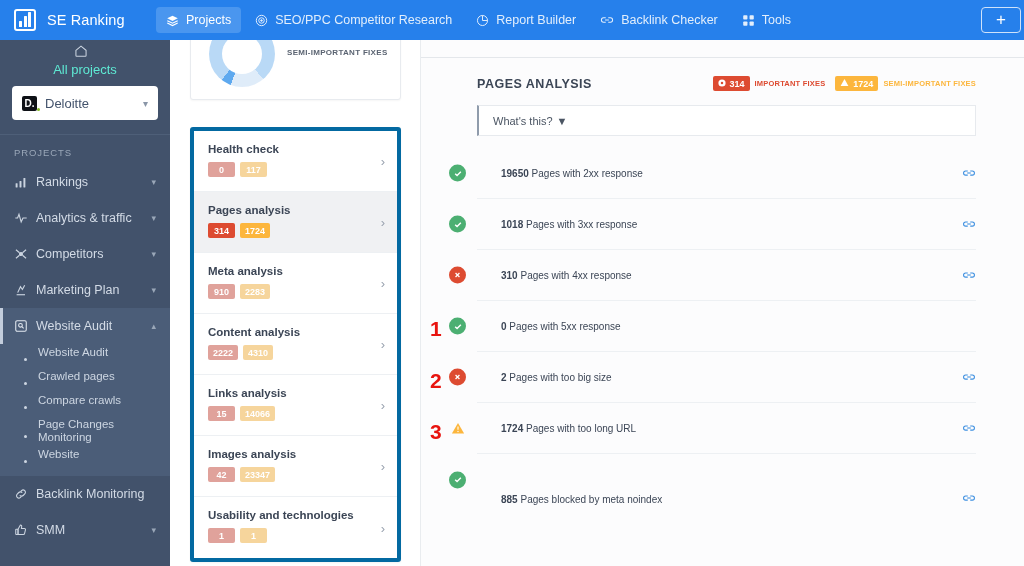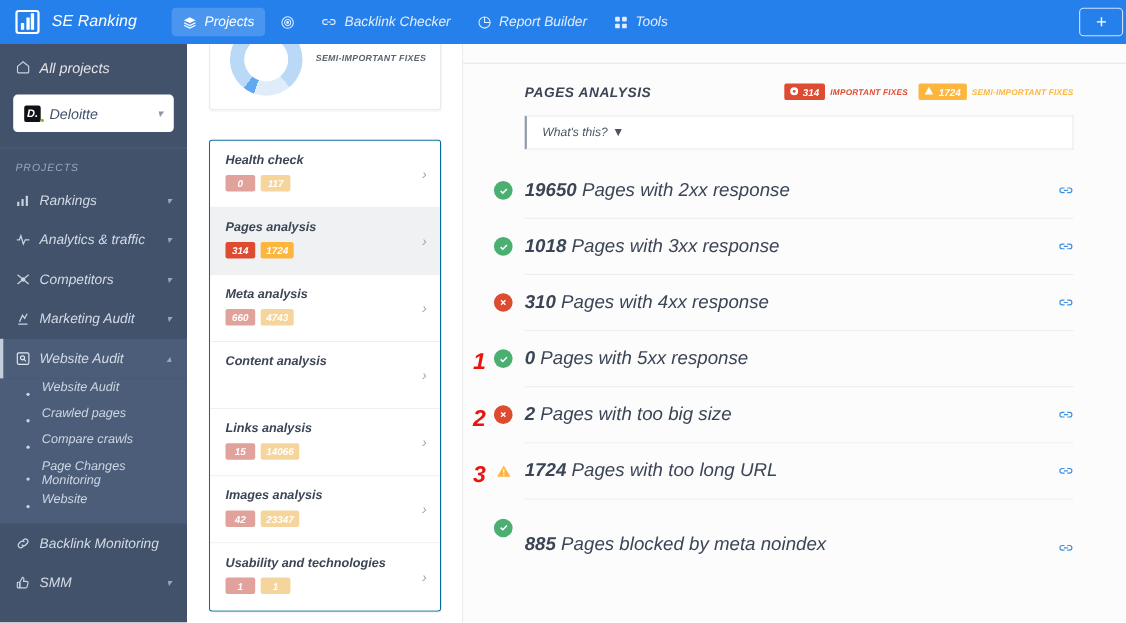--- a/index.html
+++ b/index.html
@@ -2,21 +2,21 @@
 <html><head>
 <meta charset="utf-8">
 <style>
   * { box-sizing: border-box; margin: 0; padding: 0; }
   html, body {
     width: 1024px; height: 566px;
     overflow: hidden;
     font-family: "Liberation Sans", sans-serif;
     background: #ffffff;
   }
-  .app { position: relative; width: 1024px; height: 477px; font-style: italic; }
+  .app { position: relative; width: 1024px; height: 477px; }
 
   
   .topbar {
     position: absolute; top: 0; left: 0; width: 1024px; height: 40px;
     background: #2680eb; display: flex; align-items: center;
     z-index: 40;
   }
   .brand { display: flex; align-items: center; padding-left: 14px; width: 156px; }
   .brand-logo {
     width: 22px; height: 22px; border: 2px solid #ffffff; border-radius: 3px;
@@ -48,21 +48,21 @@
   
   .sidebar {
     position: absolute; top: 40px; left: 0; width: 170px; height: 526px;
     background: #42526b; overflow: hidden;
   }
   .side-row {
     display: flex; align-items: center; height: 36px; padding: 0 14px;
     color: #d3dbe6; font-size: 12.5px; cursor: pointer;
   }
   .side-row .sicon { width: 22px; flex: 0 0 22px; display:flex; align-items:center; color:#cbd4e0; }
-  .side-allprojects { height: 42px; color: #e5e5e5; font-size: 13px; }
+  .side-allprojects { height: 42px; color: #5eead4; font-size: 13px; flex-direction: column; }
   .project-select {
     margin: 4px 12px 0 12px; height: 34px; background: #ffffff; border-radius: 4px;
     display: flex; align-items: center; padding: 0 10px; cursor: pointer;
   }
   .proj-badge {
     width: 15px; height: 15px; background: #0e1116; color: #ffffff;
     font-size: 10px; font-weight: bold; display:flex; align-items:center;
     justify-content:center; border-radius:2px; position: relative;
   }
   .proj-badge::after {
@@ -110,21 +110,21 @@
     content:""; position:absolute; left:13px; top:13px; width:40px; height:40px;
     border-radius:50%; background:#ffffff;
   }
   .donut-stat { position:absolute; left: 96px; top: 38px; }
   .donut-stat .line1 { display:flex; align-items:center; gap:5px; }
   .donut-stat .num { color:#f5a623; font-size: 8.5px; font-weight:bold; }
   .donut-stat .cap { color:#5b6472; font-size:8px; letter-spacing:.3px; margin-top:3px; font-weight:bold; }
 
   .cards {
     position: absolute; top: 87px; left: 20px; width: 211px;
-    background: #ffffff; border: 1px solid #0369a1; border-radius: 3px;
+    background: #ffffff; border: 4px solid #0369a1; border-radius: 3px;
     box-shadow: 0 1px 2px rgba(0,0,0,.05); overflow: hidden;
   }
   .card {
     position: relative; height: 61px; padding: 12px 14px;
     border-bottom: 1px solid #edf0f3; cursor: pointer; background:#ffffff;
   }
   .card:last-child { border-bottom: none; }
   .card.selected { background: #f0f1f3; }
   .card-title { color: #3b4555; font-size: 11.5px; font-weight: bold; }
   .card-badges { display:flex; gap: 5px; margin-top: 7px; }
@@ -177,21 +177,21 @@
     position: relative; display:flex; align-items:center; height: 51px;
     border-bottom: 1px solid #edf0f3;
   }
   .arow:last-child { border-bottom: none; align-items: flex-end; }
   .arow-icon { position:absolute; left: -28px; top: 50%; transform: translateY(-50%); }
   .ic { width: 17px; height: 17px; border-radius: 50%; display:flex; align-items:center; justify-content:center; }
   .ic.ok  { background:#4caf72; }
   .ic.err { background:#dd4b31; }
   .ic.warn{ background: transparent; }
   .ic svg { display:block; }
-  .arow-text { color:#3b4555; font-size: 17px; }
+  .arow-text { color:#3b4555; font-size: 10px; margin-left: 24px; }
   .arow-text b { font-weight: bold; }
   .arow-link { margin-left:auto; color:#3b8ee0; display:flex; align-items:center; cursor:pointer; }
 
   
   .anno {
     position: absolute; color: #e8140f; font-size: 21px; font-weight: bold;
     font-family: "Liberation Sans", sans-serif; z-index: 30; line-height:1;
   }
 </style>
 </head>
@@ -222,41 +222,42 @@
       </div>
 
       <div class="navitem">
         <span>
           <svg width="13" height="13" viewBox="0 0 16 16" fill="none" stroke="#e2eefc" stroke-width="1.2">
             <circle cx="8" cy="8" r="6.4"></circle>
               <circle cx="8" cy="8" r="3.4"></circle>
               <circle cx="8" cy="8" r="1" fill="#e2eefc"></circle>
           </svg>
         </span>
+        <span>SEO/PPC Competitor Research</span>
+      </div>
+
+      <div class="navitem">
+        <span>
+          <svg width="13" height="13" viewBox="0 0 16 16" fill="none" stroke="#e2eefc" stroke-width="1.2">
+            <circle cx="8" cy="8" r="6.2"></circle>
+              <path d="M8 1.8V8h6.2"></path>
+          </svg>
+        </span>
+        <span>Report Builder</span>
       </div>
 
       <div class="navitem">
         <span>
           <svg width="14" height="14" viewBox="0 0 18 18" fill="none" stroke="#e2eefc" stroke-width="1.3">
             <path d="M7.4 6.2H4.6a2.8 2.8 0 0 0 0 5.6h2.8"></path>
             <path d="M10.6 6.2h2.8a2.8 2.8 0 0 1 0 5.6h-2.8"></path>
             <path d="M6.6 9h4.8"></path>
           </svg>
         </span>
         <span>Backlink Checker</span>
-      </div>
-
-      <div class="navitem">
-        <span>
-          <svg width="13" height="13" viewBox="0 0 16 16" fill="none" stroke="#e2eefc" stroke-width="1.2">
-            <circle cx="8" cy="8" r="6.2"></circle>
-              <path d="M8 1.8V8h6.2"></path>
-          </svg>
-        </span>
-        <span>Report Builder</span>
       </div>
 
       <div class="navitem">
         <span>
           <svg width="13" height="13" viewBox="0 0 16 16" fill="#e2eefc">
             <rect x="1.5" y="1.5" width="5.2" height="5.2" rx="1"></rect>
             <rect x="9.3" y="1.5" width="5.2" height="5.2" rx="1"></rect>
             <rect x="1.5" y="9.3" width="5.2" height="5.2" rx="1"></rect>
             <rect x="9.3" y="9.3" width="5.2" height="5.2" rx="1"></rect>
           </svg>
@@ -320,21 +321,21 @@
       <span class="side-caret">▾</span>
     </div>
 
     <div class="side-row">
       <span class="sicon">
         <svg width="14" height="14" viewBox="0 0 16 16" fill="none" stroke="#cbd4e0" stroke-width="1.3">
           <path d="M3 13.4h9.6"></path>
             <path d="M4.2 11 7.4 4.2l2.2 3.2 2.6-4.8"></path>
         </svg>
       </span>
-      <span>Marketing Audit</span>
+      <span>Marketing Plan</span>
       <span class="side-caret">▾</span>
     </div>
 
     <div class="side-row side-group-active">
       <span class="sicon">
         <svg width="14" height="14" viewBox="0 0 16 16" fill="none" stroke="#e3e9f1" stroke-width="1.2">
           <rect x="2" y="2" width="12" height="12" rx="1.6"></rect>
           <circle cx="7.4" cy="7.2" r="2.1"></circle>
             <path d="M9 8.8l2 2"></path>
         </svg>
@@ -421,28 +422,32 @@
         <div class="card-badges">
           <span class="bdg red">314</span>
           <span class="bdg yell">1724</span>
         </div>
         <span class="card-arrow">›</span>
       </div>
 
       <div class="card">
         <div class="card-title">Meta analysis</div>
         <div class="card-badges">
-          <span class="bdg red">660</span>
-          <span class="bdg yell">4743</span>
+          <span class="bdg red">910</span>
+          <span class="bdg yell">2283</span>
         </div>
         <span class="card-arrow">›</span>
       </div>
 
       <div class="card">
         <div class="card-title">Content analysis</div>
+        <div class="card-badges">
+          <span class="bdg red">2222</span>
+          <span class="bdg yell">4310</span>
+        </div>
         <span class="card-arrow">›</span>
       </div>
 
       <div class="card">
         <div class="card-title">Links analysis</div>
         <div class="card-badges">
           <span class="bdg red">15</span>
           <span class="bdg yell">14066</span>
         </div>
         <span class="card-arrow">›</span>

